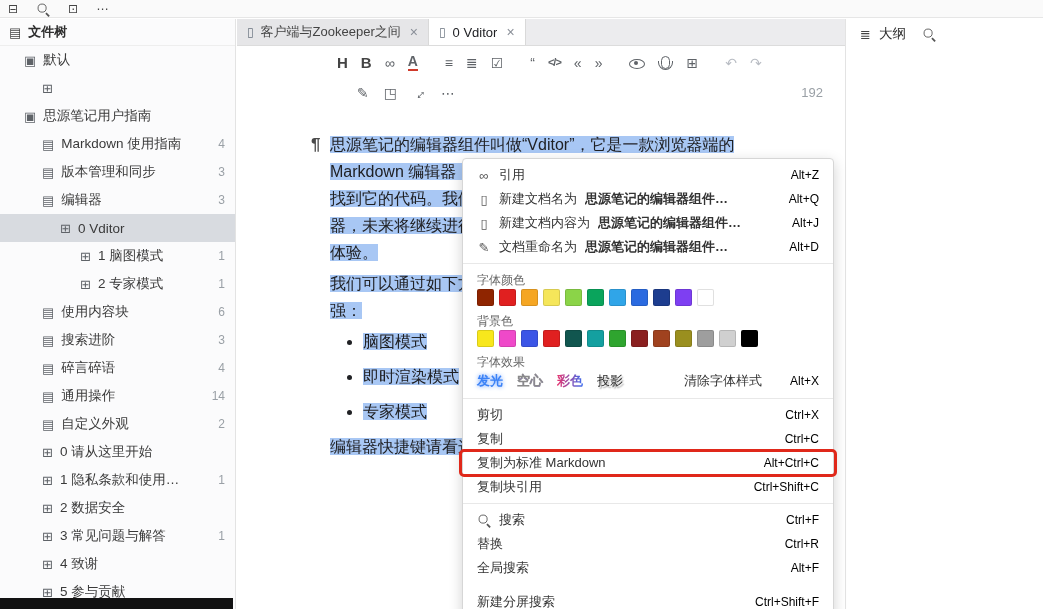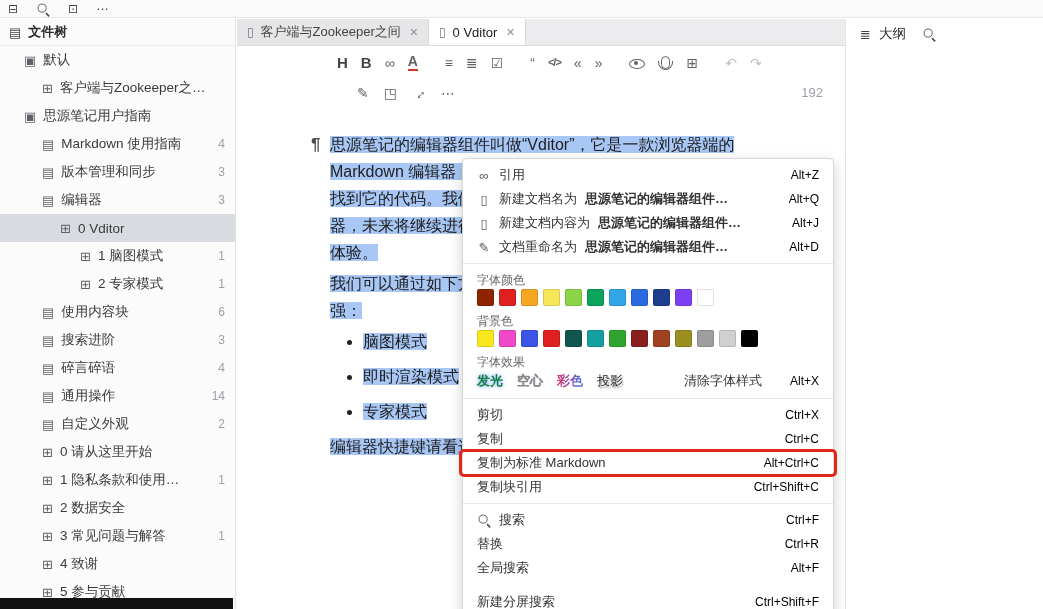--- a/index.html
+++ b/index.html
@@ -98,21 +98,21 @@
   .menu-item { height:24px; display:flex; align-items:center; padding:0 14px; gap:8px; position:relative; }
   .mi-icon { color:#555; font-size:13px; width:14px; text-align:center; flex:0 0 auto; }
   .mi-label { white-space:nowrap; }
   .mi-target { font-weight:700; white-space:nowrap; overflow:hidden; }
   .mi-shortcut { margin-left:auto; color:#000000; font-size:12px; white-space:nowrap; padding-left:10px; }
   .menu-divider { height:1px; background:#e8e8e8; margin:4px 0; }
   .menu-label { padding:4px 14px 1px; font-size:12px; color:#666; height:18px; }
   .swatch-row { display:flex; gap:5px; padding:3px 14px; height:23px; }
   .swatch { width:17px; height:17px; border-radius:2px; border:1px solid rgba(0,0,0,.12); }
   .effects-row { display:flex; align-items:center; gap:14px; padding:4px 14px; height:26px; }
-  .fx-glow { font-weight:700; color:#15803d; text-shadow:0 0 4px rgba(90,150,255,.95); }
+  .fx-glow { font-weight:700; color:#3b82f6; text-shadow:0 0 4px rgba(90,150,255,.95); }
   .fx-hollow { color:#8b5cf6; -webkit-text-stroke:0.9px #8a8a8a; }
   .fx-color { background:linear-gradient(90deg,#e8336d,#3a6df0); -webkit-background-clip:text;
     background-clip:text; color:transparent; font-weight:700; }
   .fx-shadow { color:#2b2b2b; text-shadow:1.5px 1.5px 1.5px rgba(0,0,0,.4); }
   .fx-clear { margin-left:auto; }
   .mi-clipped { margin-top:10px; }
   .red-box { position:absolute; left:-4px; right:-4px; top:-2px; bottom:-2px;
     border:3px solid var(--annotation); border-radius:5px; pointer-events:none; }
 </style>
 </head>
@@ -131,21 +131,20 @@
     <span>文件树</span>
   </div>
 
   <div class="tree-item t-l0">
     <span class="ti-icon">▣</span>
     <span>默认</span>
     <span class="ti-count"></span>
   </div>
   <div class="tree-item t-l1">
     <span class="ti-icon">⊞</span>
-    <span>客户端与Zookeeper之…</span>
     <span class="ti-count"></span>
   </div>
   <div class="tree-item t-l0">
     <span class="ti-icon">▣</span>
     <span>思源笔记用户指南</span>
     <span class="ti-count"></span>
   </div>
   <div class="tree-item t-l1">
     <span class="ti-icon">▤</span>
     <span>Markdown 使用指南</span>

